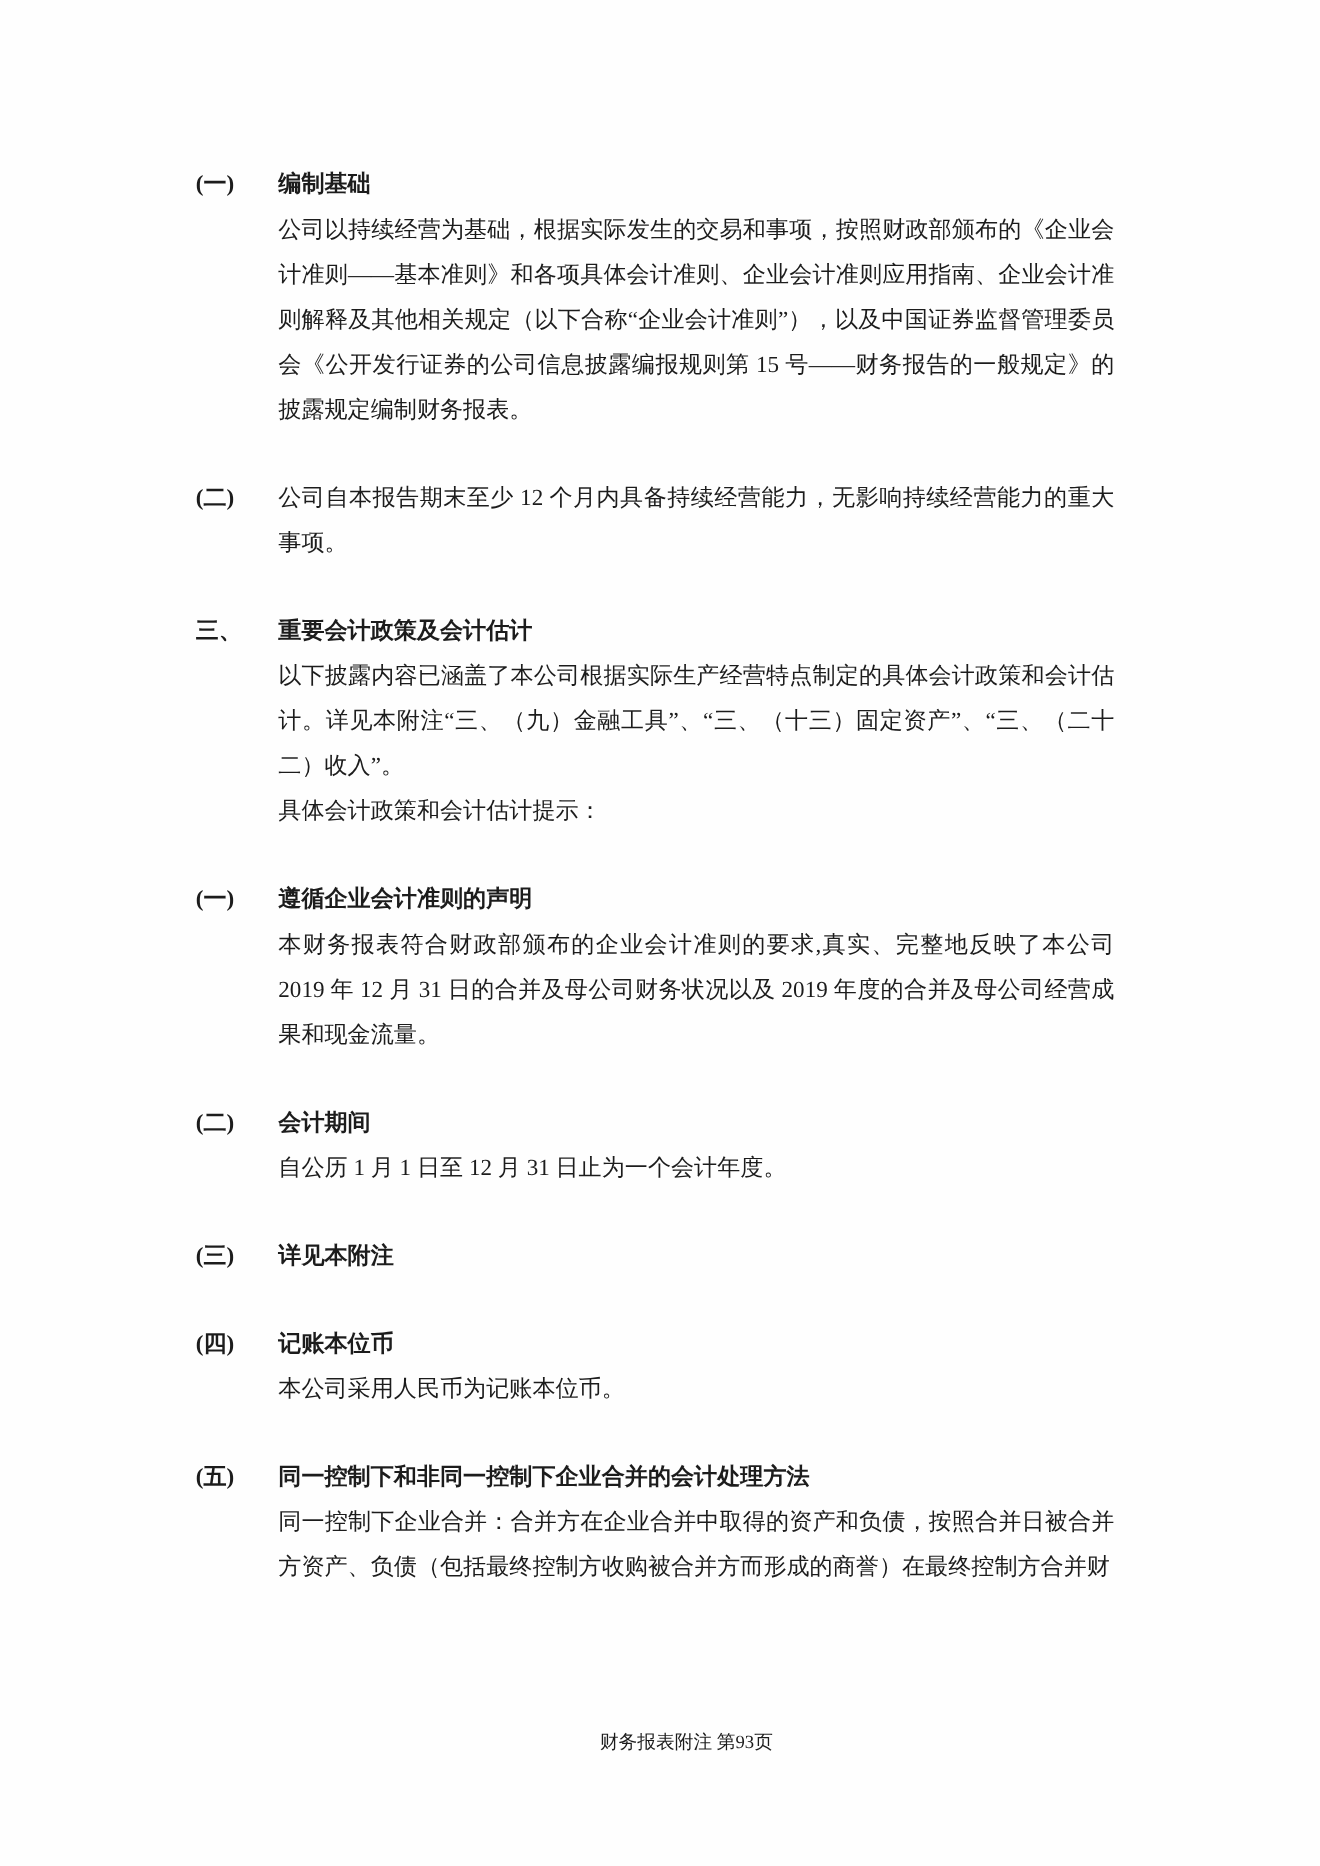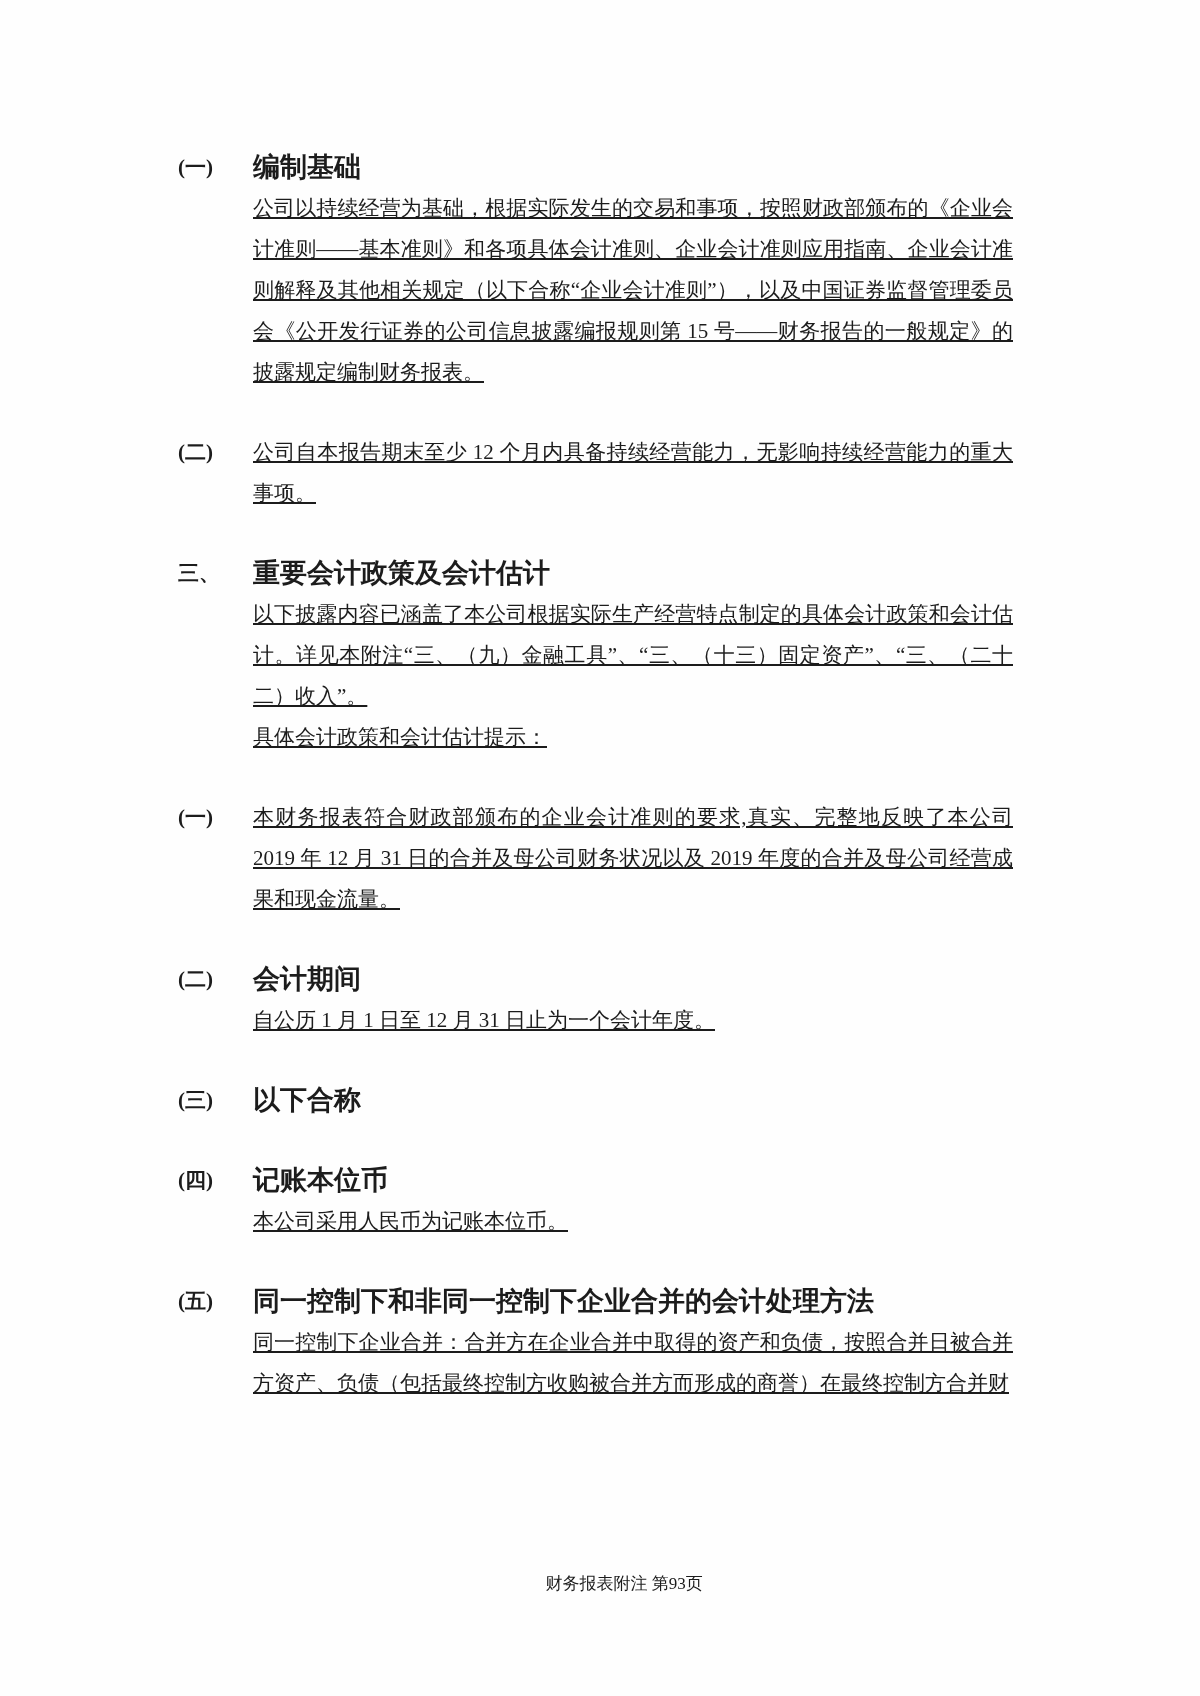--- a/index.html
+++ b/index.html
@@ -35,31 +35,30 @@
     line-height: 41px;
     font-weight: bold;
     white-space: nowrap;
   }
   .sec-body {
     flex: none;
     width: 760px;
   }
   .sec-title {
     margin: 0;
-    font-size: 27px;
+    font-size: 21px;
     line-height: 41px;
     font-weight: bold;
   }
   .para {
     margin: 0;
     font-size: 21px;
     line-height: 41px;
     text-align: justify;
     text-justify: inter-ideograph;
-    text-decoration: underline;
   }
   .page-footer {
     position: absolute;
     left: 0;
     top: 1563px;
     width: 1200px;
     text-align: center;
     font-size: 17px;
     line-height: 41px;
     color: #1c1c1c;
@@ -92,36 +91,37 @@
       <div class="sec-body">
         <h2 class="sec-title">重要会计政策及会计估计</h2>
         <p class="para">以下披露内容已涵盖了本公司根据实际生产经营特点制定的具体会计政策和会计估计。详见本附注“三、（九）金融工具”、“三、（十三）固定资产”、“三、（二十二）收入”。</p>
         <p class="para">具体会计政策和会计估计提示：</p>
       </div>
     </section>
 
     <section class="sec">
       <div class="sec-label">(一)</div>
       <div class="sec-body">
+        <h2 class="sec-title">遵循企业会计准则的声明</h2>
         <p class="para">本财务报表符合财政部颁布的企业会计准则的要求,真实、完整地反映了本公司 2019 年 12 月 31 日的合并及母公司财务状况以及 2019 年度的合并及母公司经营成果和现金流量。</p>
       </div>
     </section>
 
     <section class="sec">
       <div class="sec-label">(二)</div>
       <div class="sec-body">
         <h2 class="sec-title">会计期间</h2>
         <p class="para">自公历 1 月 1 日至 12 月 31 日止为一个会计年度。</p>
       </div>
     </section>
 
     <section class="sec">
       <div class="sec-label">(三)</div>
       <div class="sec-body">
-        <h2 class="sec-title">以下合称</h2>
+        <h2 class="sec-title">详见本附注</h2>
       </div>
     </section>
 
     <section class="sec">
       <div class="sec-label">(四)</div>
       <div class="sec-body">
         <h2 class="sec-title">记账本位币</h2>
         <p class="para">本公司采用人民币为记账本位币。</p>
       </div>
     </section>

